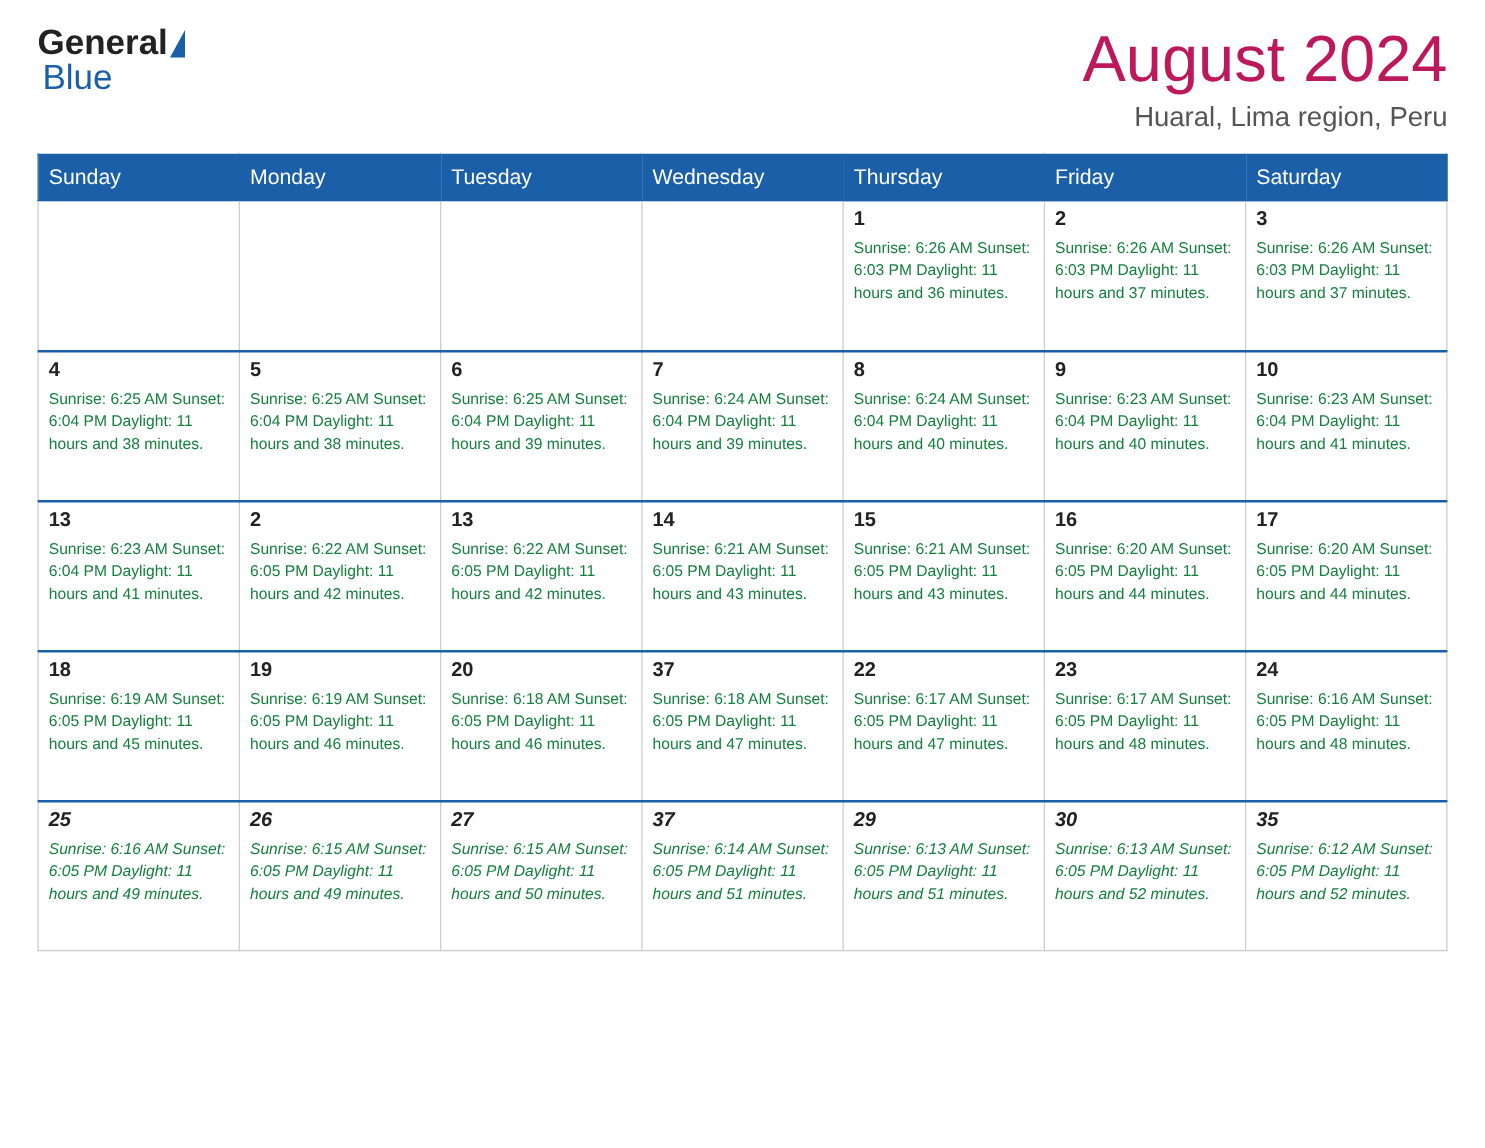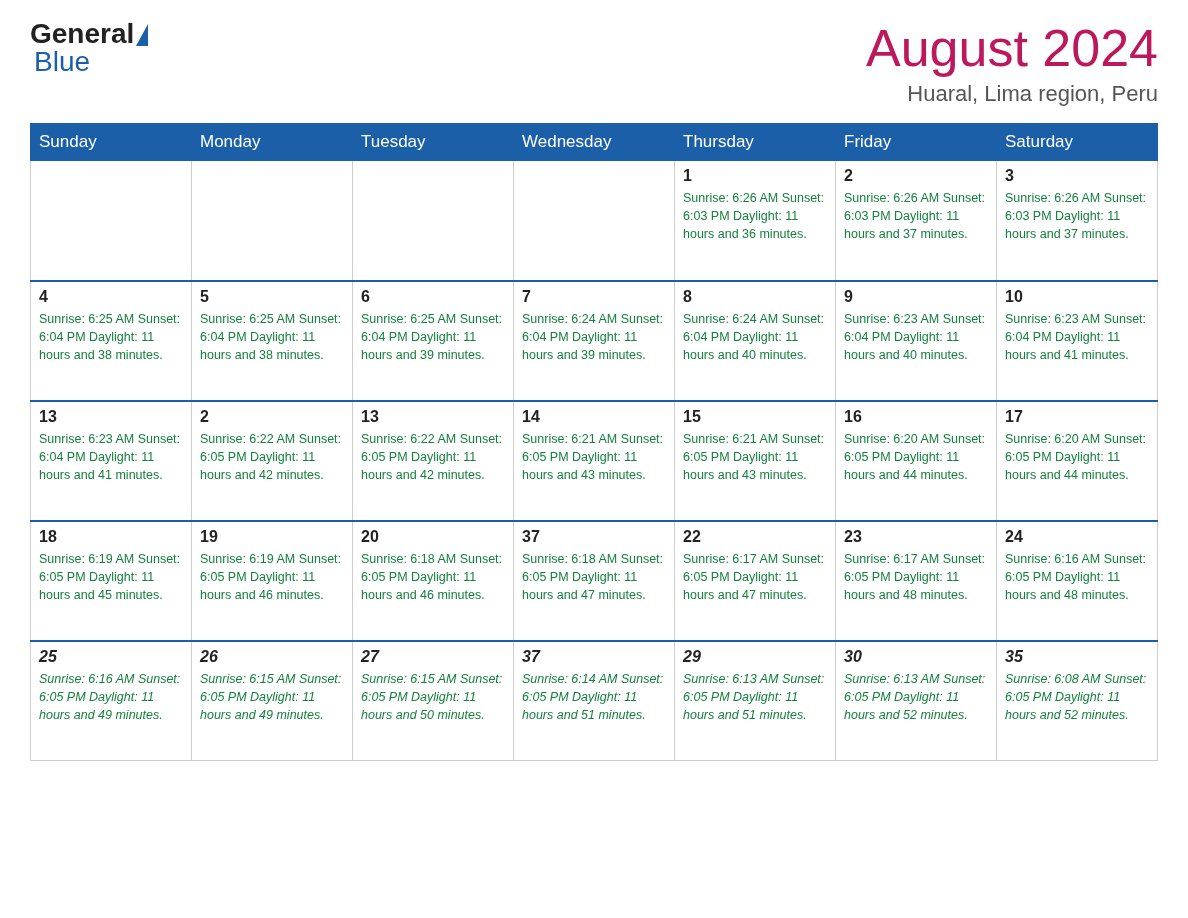--- a/index.html
+++ b/index.html
@@ -328,19 +328,19 @@
 Daylight: 11 hours and 51 minutes.</div>
         </td>
         <td>
           <span class="day-num">30</span>
           <div class="day-info">Sunrise: 6:13 AM
 Sunset: 6:05 PM
 Daylight: 11 hours and 52 minutes.</div>
         </td>
         <td>
           <span class="day-num">35</span>
-          <div class="day-info">Sunrise: 6:08 AM
+          <div class="day-info">Sunrise: 6:12 AM
 Sunset: 6:05 PM
 Daylight: 11 hours and 52 minutes.</div>
         </td>
       </tr>
     </tbody>
 </table>
 
 </body></html>

